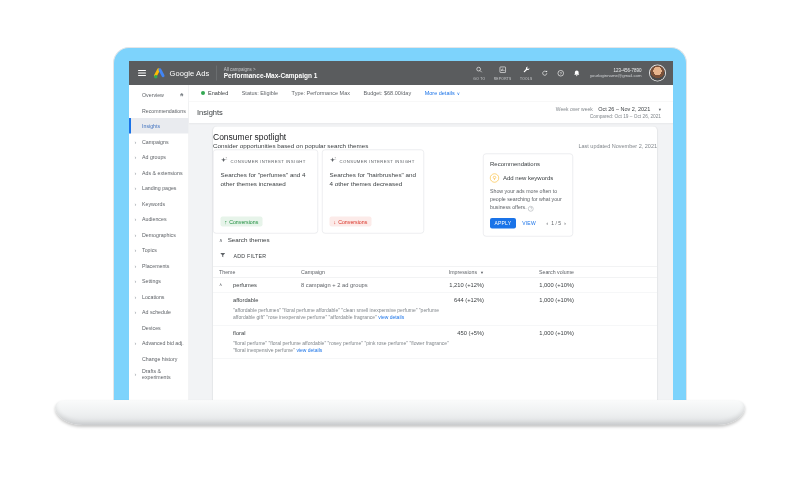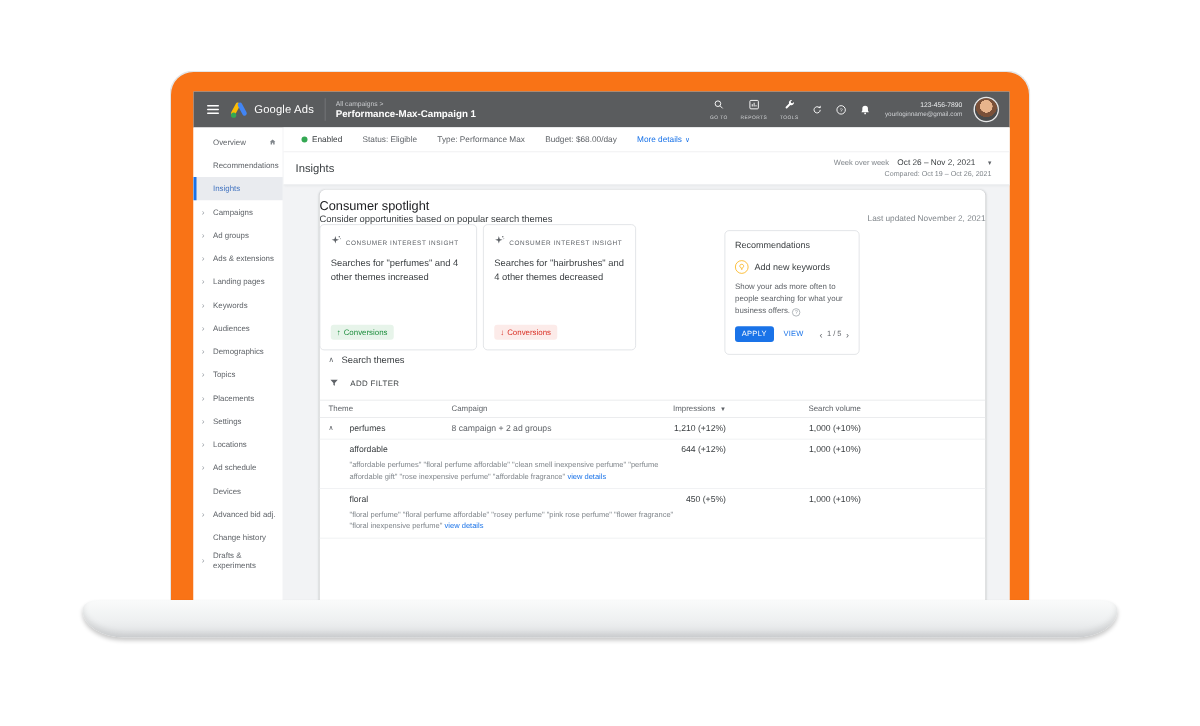--- a/index.html
+++ b/index.html
@@ -1,19 +1,19 @@
 <!DOCTYPE html>
 <html><head>
 <meta charset="utf-8">
 <style>
   html,body{margin:0;padding:0}
   body{width:800px;height:484px;background:#ffffff;font-family:"Liberation Sans",sans-serif;position:relative;overflow:hidden;-webkit-font-smoothing:antialiased}
 
   
-  #laptop-screen{position:absolute;left:113px;top:47px;width:574px;height:356px;background:#f97316;border:1px solid #e4e6e8;border-bottom:none;border-radius:16px 16px 0 0;overflow:hidden;box-sizing:border-box}
+  #laptop-screen{position:absolute;left:113px;top:47px;width:574px;height:356px;background:#7dd3fc;border:1px solid #e4e6e8;border-bottom:none;border-radius:16px 16px 0 0;overflow:hidden;box-sizing:border-box}
   #laptop-base{position:absolute;left:55px;top:400px;width:690px;height:25px;background:linear-gradient(180deg,#fafbfb 0%,#eef0f1 55%,#dfe1e3 100%);border-radius:14px 14px 40px 40px / 10px 10px 26px 26px;box-shadow:0 2px 3px rgba(0,0,0,.22), inset 0 -3px 4px rgba(0,0,0,.10)}
 
   
   #app{position:absolute;left:15px;top:13px;width:1088px;height:686px;transform:scale(.5);transform-origin:0 0;background:#fff}
 
   
   .topbar{height:48px;background:#5a5c5e;display:flex;align-items:center;color:#fff;padding:0 16px 0 18px;box-sizing:border-box}
   .burger{display:flex;flex-direction:column;gap:3px;width:16px;cursor:pointer}
   .burger span{height:2px;background:#fff;border-radius:1px}
   .logo-mark{position:relative;width:24px;height:21px;margin-left:14px}

